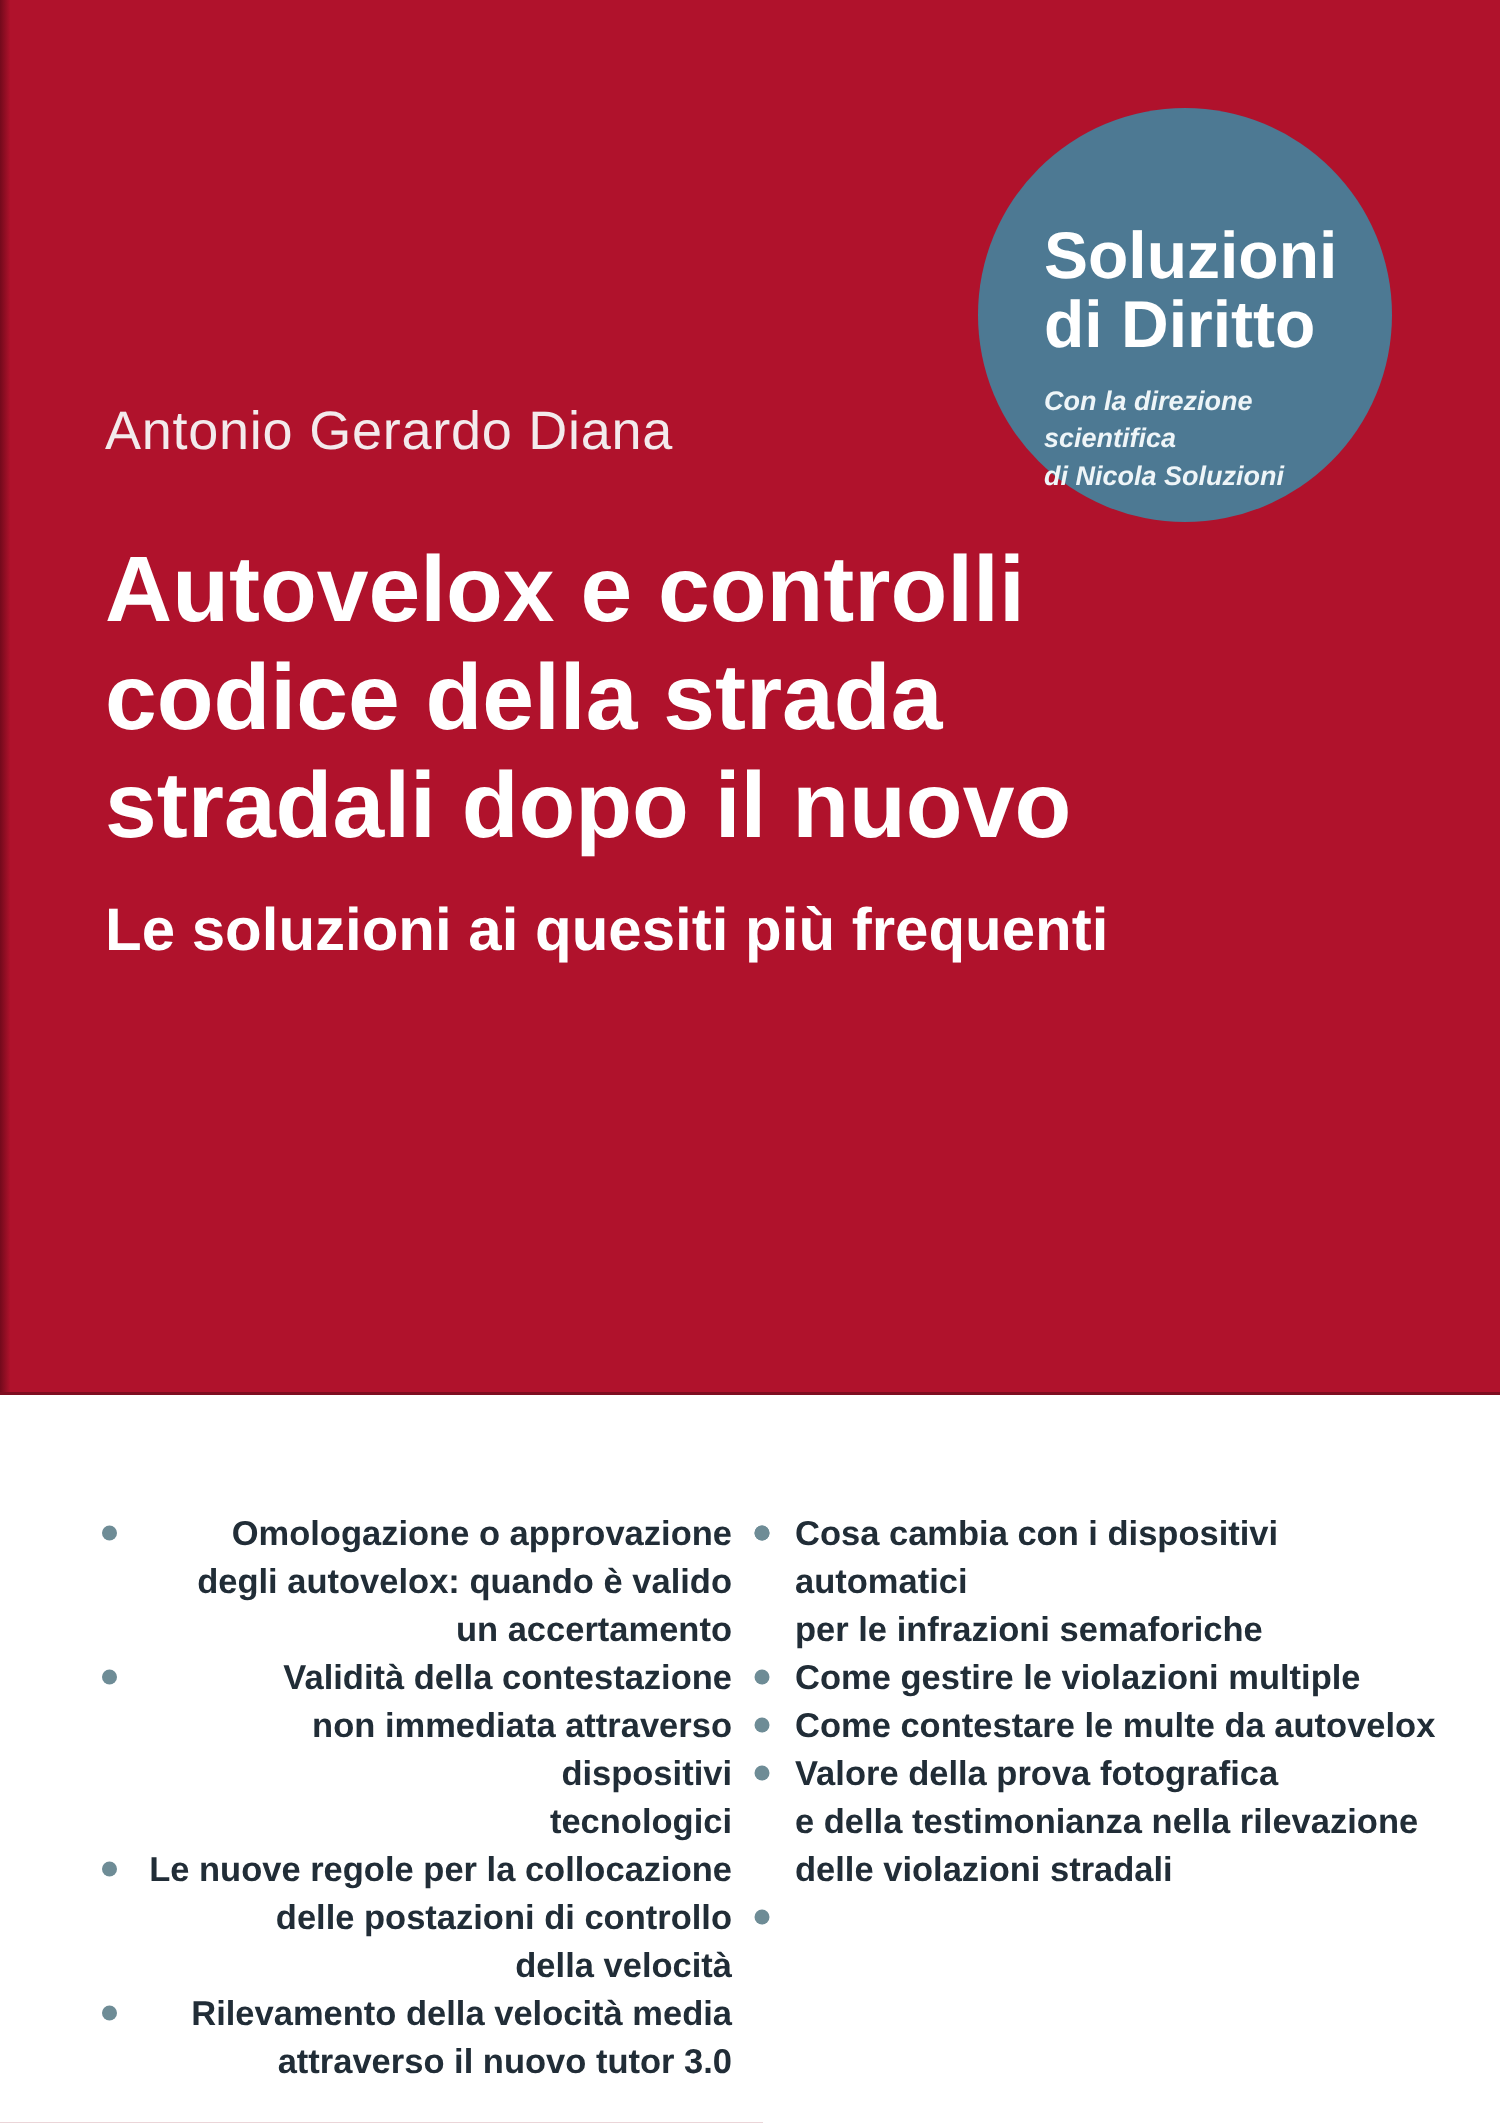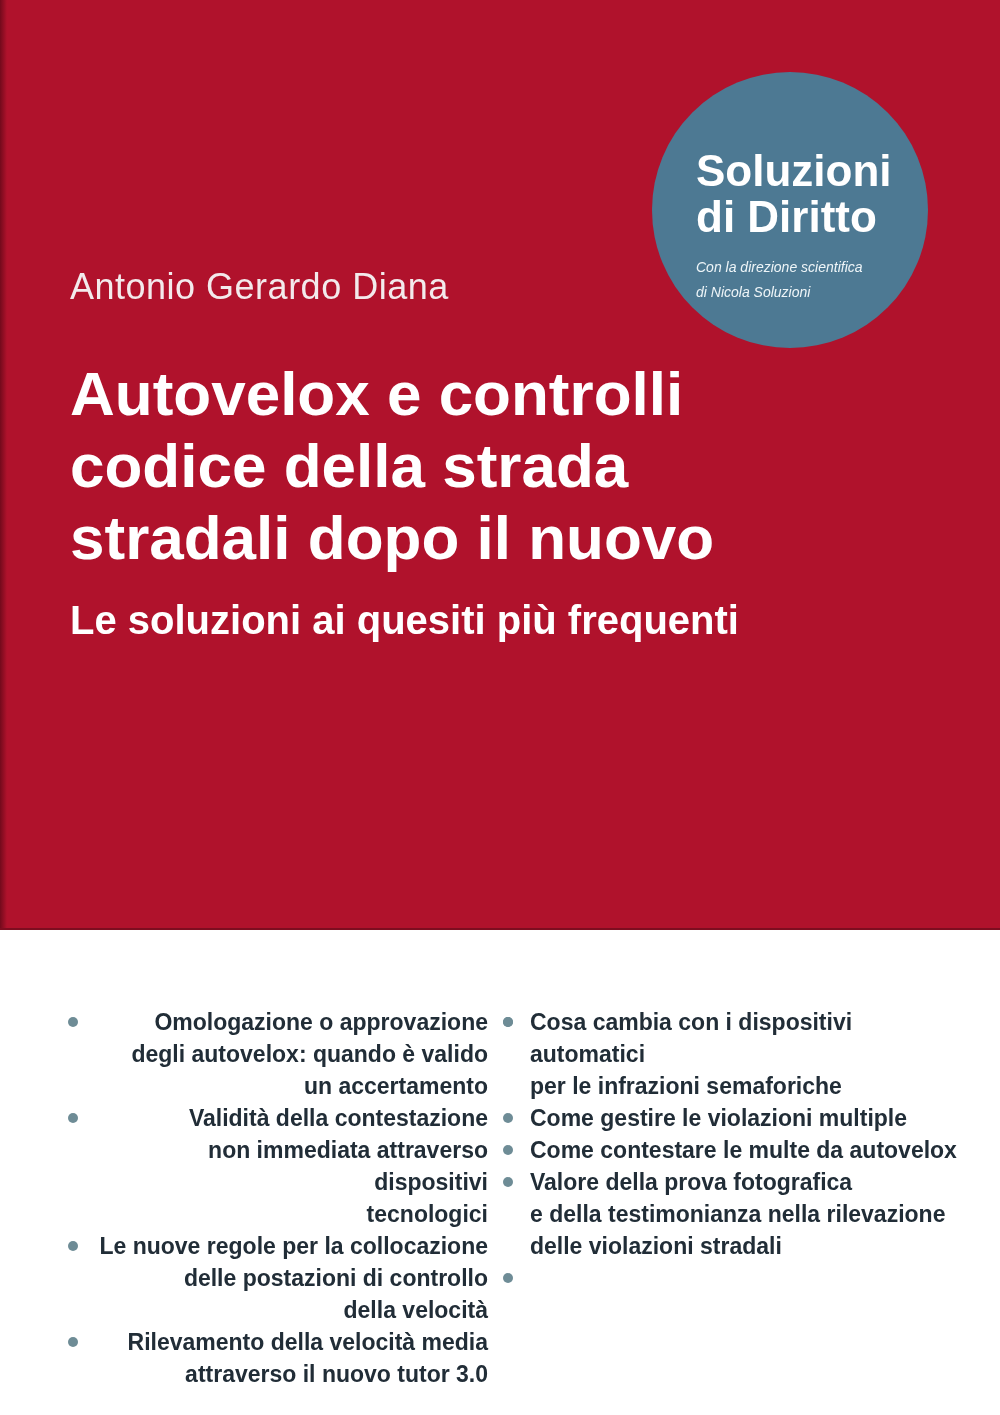--- a/index.html
+++ b/index.html
@@ -46,23 +46,24 @@
     color:#fff;
     padding:76px 0 0 44px;
   }
   .badge-title{
     font-size:44px;line-height:46px;font-weight:700;
     letter-spacing:0;
   }
   .badge-title span{display:block;}
   .badge-note{
     margin-top:15px;
-    font-size:14px;line-height:25px;
+    font-size:18px;line-height:25px;
     font-style:italic;
     color:#eef5f8;
+    font-weight:bold;
   }
   .badge-note span{display:block;}
   .author{
     position:absolute;left:70px;top:266px;
     font-size:36px;font-weight:400;
     color:var(--author_color,#f3eaec);
     letter-spacing:.5px;
   }
   .title{
     position:absolute;left:70px;top:358px;

